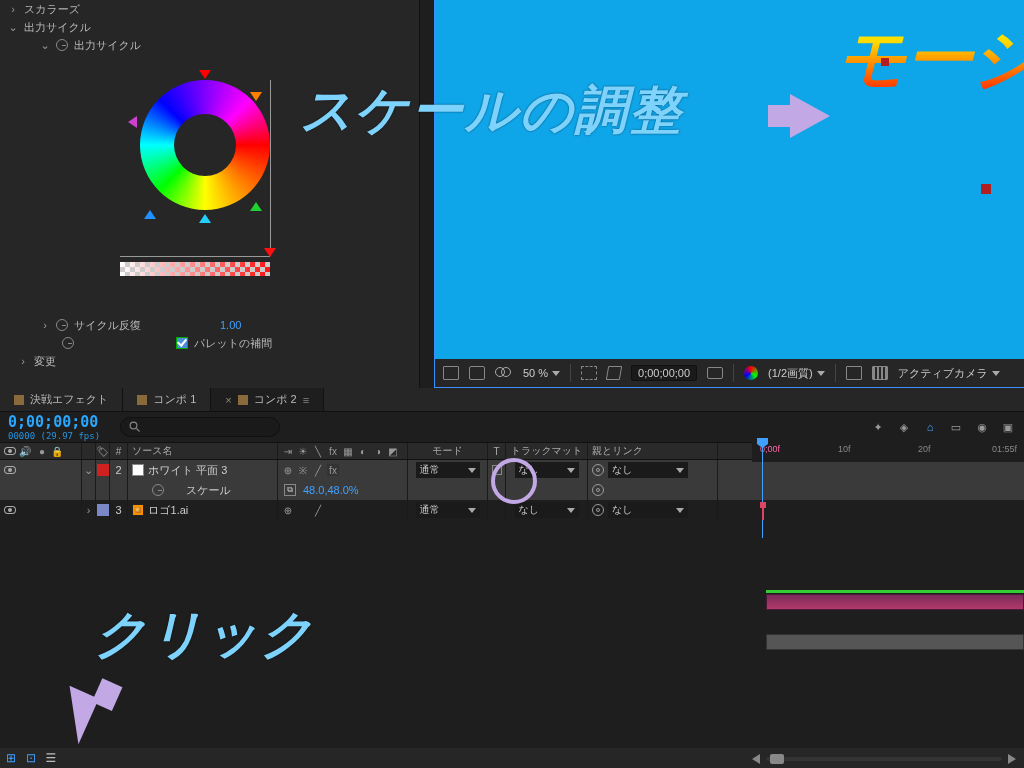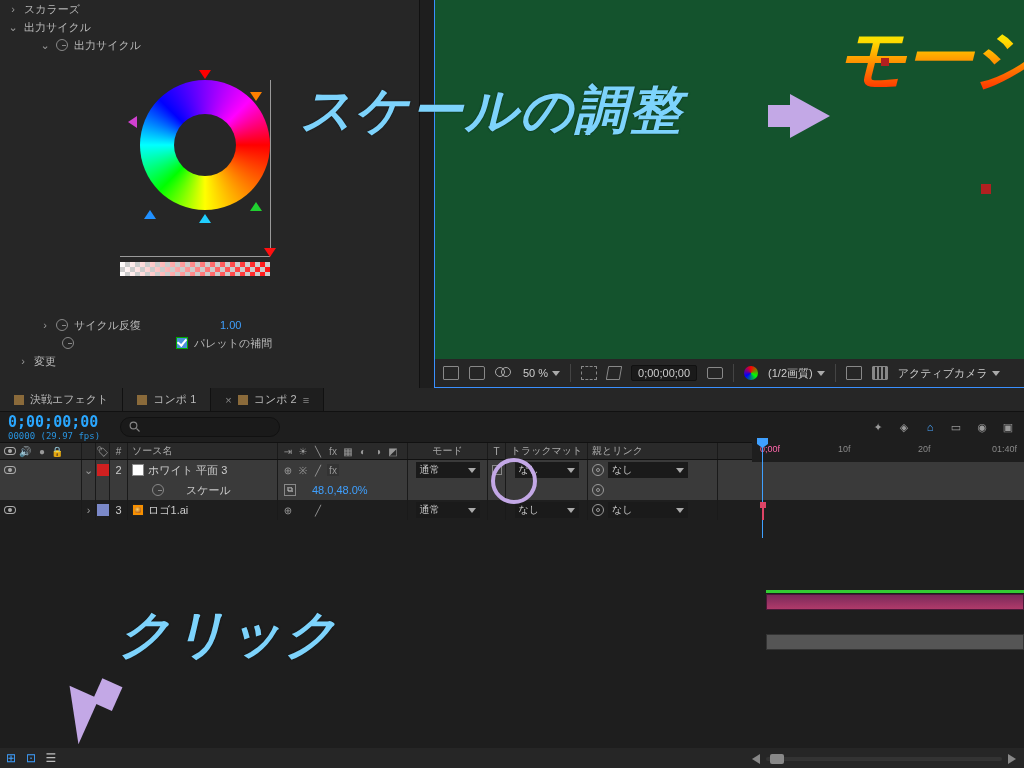--- a/index.html
+++ b/index.html
@@ -35,21 +35,21 @@
                 linear-gradient(45deg, #ccc 25%, transparent 25%, transparent 75%, #ccc 75%),
                 linear-gradient(45deg, #ccc 25%, transparent 25%, transparent 75%, #ccc 75%),
                 linear-gradient(to right, rgba(255,255,255,0) 0%, #ff1010 100%);
               background-size: 10px 10px, 10px 10px, 100% 100%;
               background-position: 0 0, 5px 5px, 0 0;}
   
   .fx-lower { position: absolute; left: 0; top: 316px; width: 100%; }
 
   
   .viewer { position: absolute; left: 434px; top: 0; right: 0; height: 388px; background: #141414; border-left: 1px solid #3a90ff; border-bottom: 1px solid #3a90ff; }
-  .viewer-canvas { position: absolute; inset: 0 0 28px 0; background: #14532d; overflow: hidden; }
+  .viewer-canvas { position: absolute; inset: 0 0 28px 0; background: #0ea5e9; overflow: hidden; }
   .mo-text { position: absolute; right: -14px; top: 14px; font-size: 68px; font-weight: 900; font-style: italic; letter-spacing: -2px;
              background: linear-gradient(180deg, #d7ff00 0%, #ffdc00 30%, #ff7a00 60%, #ff0000 100%); -webkit-background-clip: text; background-clip: text; color: transparent; }
   .red-sq { position: absolute; background: #b02020; }
   .viewer-bar { position: absolute; left: 0; right: 0; bottom: 0; height: 28px; background: #262626; display: flex; align-items: center; gap: 10px; padding: 0 8px; color: #ccc; font-size: 11px; }
   .vb-ico { width: 16px; height: 14px; border: 1px solid #888; border-radius: 1px; }
   .vb-sep { width: 1px; height: 18px; background: #444; }
   .vb-drop { display: flex; align-items: center; gap: 4px; cursor: pointer; justify-content: center; }
   .chev { width: 0; height: 0; border-left: 4px solid transparent; border-right: 4px solid transparent; border-top: 5px solid #aaa; }
   .vb-cam { width: 16px; height: 12px; border: 1px solid #888; border-radius: 2px; position: relative; }
   .vb-rgb { width: 14px; height: 14px; border-radius: 50%; background: conic-gradient(#f00,#0f0,#00f,#f00); }
@@ -248,21 +248,21 @@
       <span class="hr-ico">▭</span>
       <span class="hr-ico">◉</span>
       <span class="hr-ico">▣</span>
     </div>
   </div>
 
   <div class="ruler">
     <span style="left:8px; color:#f6a;">0;00f</span>
     <span style="left:86px;">10f</span>
     <span style="left:166px;">20f</span>
-    <span style="left:240px;">01:40f</span>
+    <span style="left:240px;">01:55f</span>
   </div>
   <div class="playhead"></div>
 
   <div class="col-head">
     <div class="c switches">
       <span class="eye"></span>
       <span class="sw-glyph">🔊</span>
       <span class="sw-glyph">●</span>
       <span class="sw-glyph">🔒</span>
     </div>
@@ -344,21 +344,21 @@
       <div class="c switches"></div>
       <div class="c shy"></div>
       <div class="c tag"></div>
       <div class="c num"></div>
       <div class="c name" style="padding-left:24px; gap:22px;">
         <span class="stopwatch"></span>
         <span>スケール</span>
       </div>
       <div class="c sw2" style="justify-content:flex-start; padding-left:6px;">
         <span style="width:12px;height:12px;border:1px solid #888;display:flex;align-items:center;justify-content:center;font-size:8px;">⧉</span>
-        <span class="fx-value" style="margin-left:13px;">48.0,48.0%</span>
+        <span class="fx-value" style="margin-left:4px;">48.0,48.0%</span>
       </div>
       <div class="c mode"></div>
         <div class="c" style="width:18px;"></div>
         <div class="c tmat"></div>
       <div class="c parent">
           <span class="spiral"></span>
         </div>
     </div>
 
     <div class="lr">
@@ -431,14 +431,14 @@
     <div class="zoom-track">
         <div class="zoom-thumb"></div>
       </div>
     <span class="zoom-tri" style="border-left:8px solid #888;"></span>
   </div>
 </div>
 
 <div class="anno big" style="left:300px; top:76px;">スケールの調整</div>
 <div class="arrow-r" style="left:790px; top:94px;"></div>
 <div class="circle-anno" style="left:491px; top:458px;"></div>
-<div class="anno big" style="left:118px; top:600px;">クリック</div>
+<div class="anno big" style="left:94px; top:600px;">クリック</div>
 <div class="arrow-dl" style="left:58px; top:690px;"></div>
 
 </body></html>

